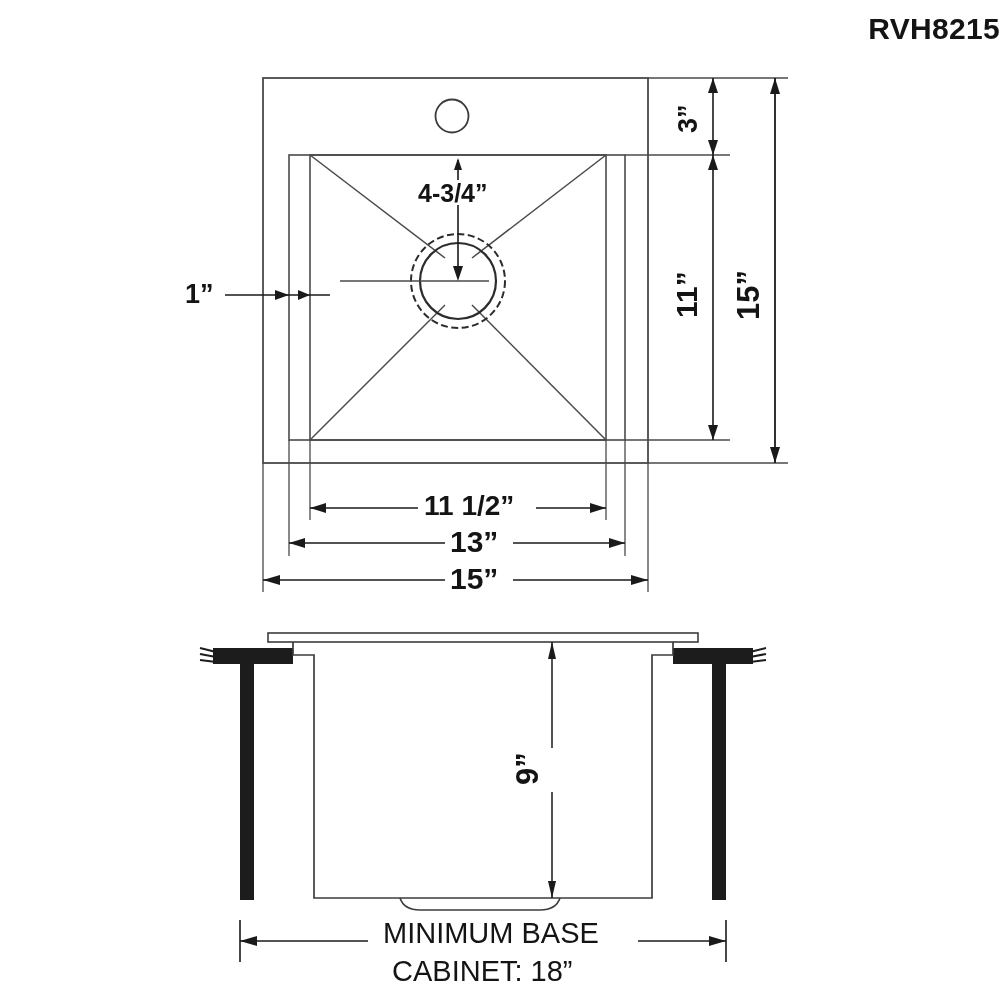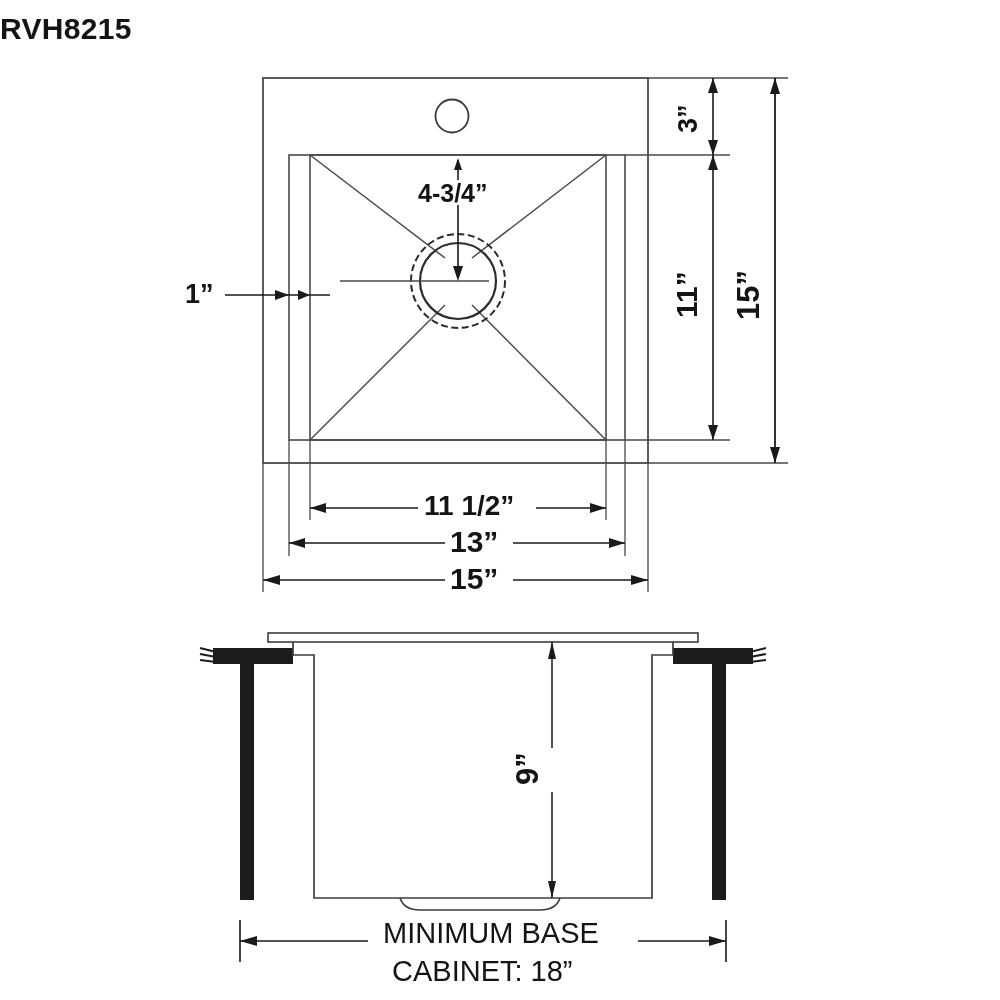--- a/index.html
+++ b/index.html
@@ -20,21 +20,21 @@
     left: 0;
     top: 0;
     width: 1000px;
     height: 1000px;
   }
   .title {
     position: absolute;
     left: 0;
     top: 12px;
     width: 1000px;
-    text-align: left;
+    text-align: right;
     font-size: 30px;
     font-weight: bold;
     letter-spacing: 0.3px;
     color: #141414;
   }
   svg.drawing {
     position: absolute;
     left: 0;
     top: 0;
     width: 1000px;

